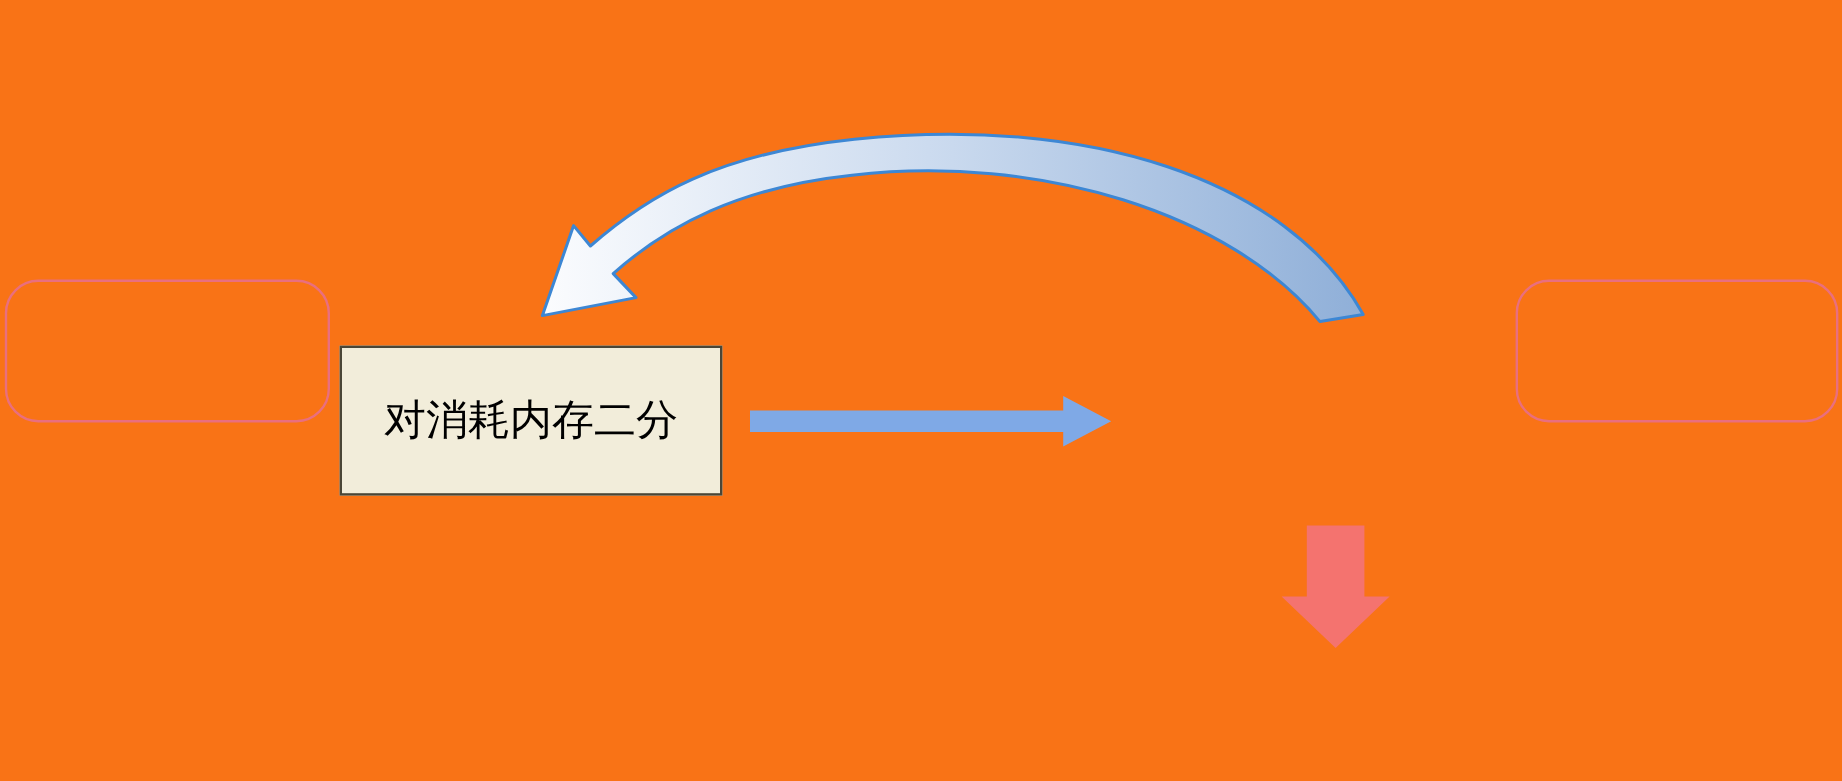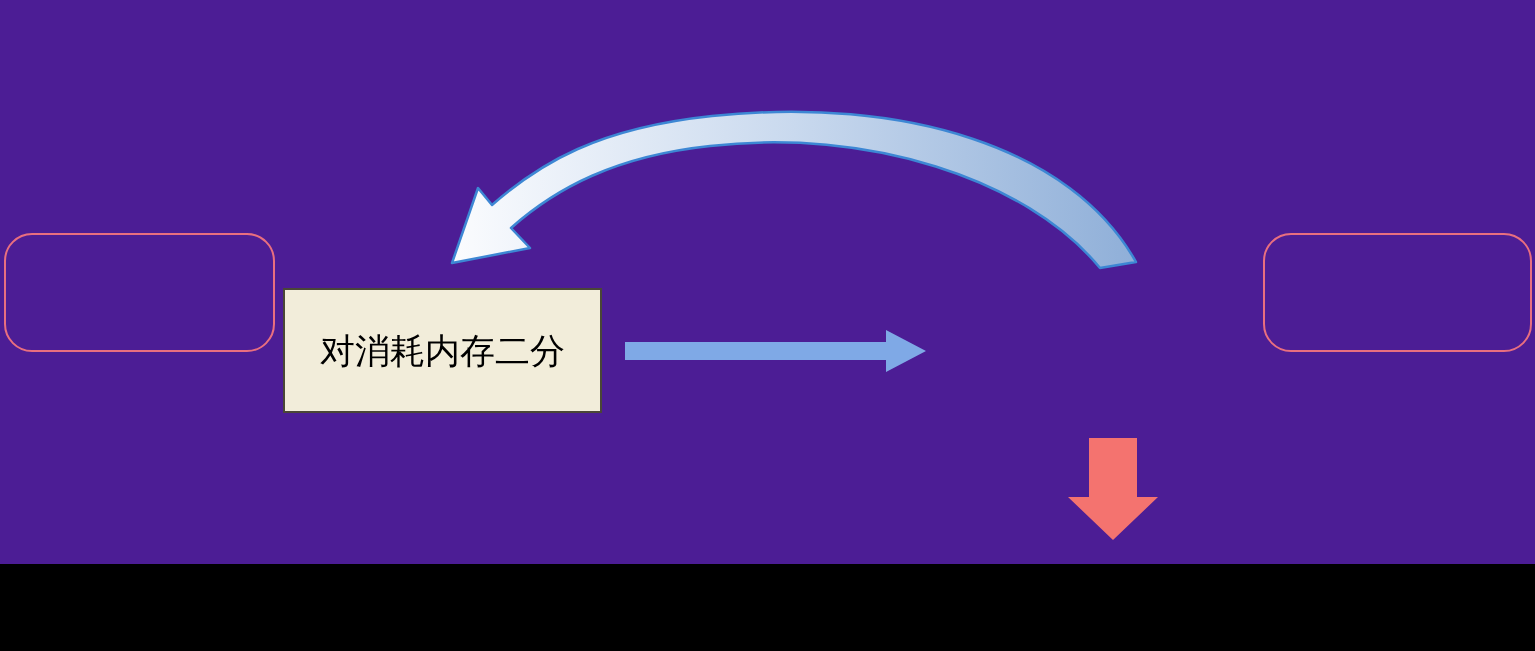--- a/index.html
+++ b/index.html
@@ -3,22 +3,22 @@
 <meta charset="utf-8">
 <style>
   html, body {
     margin: 0;
     padding: 0;
     background: #000000;
   }
   .canvas {
     position: relative;
     width: 1535px;
-    height: 564px;
-    background: #4c1d95;
+    height: 651px;
+    background: #f97316;
     overflow: hidden;
     font-family: "Liberation Sans", "DejaVu Sans", sans-serif;
   }
   .arrow-layer {
     position: absolute;
     left: 0;
     top: 0;
     width: 1535px;
     height: 651px;
   }

